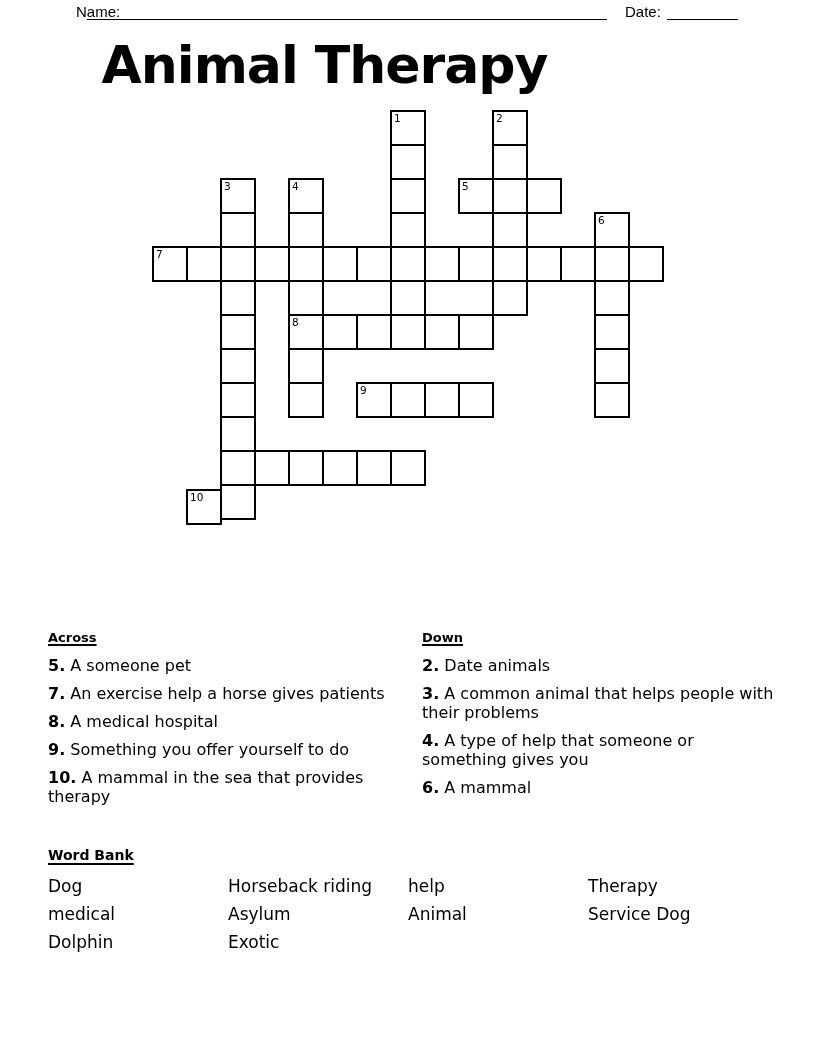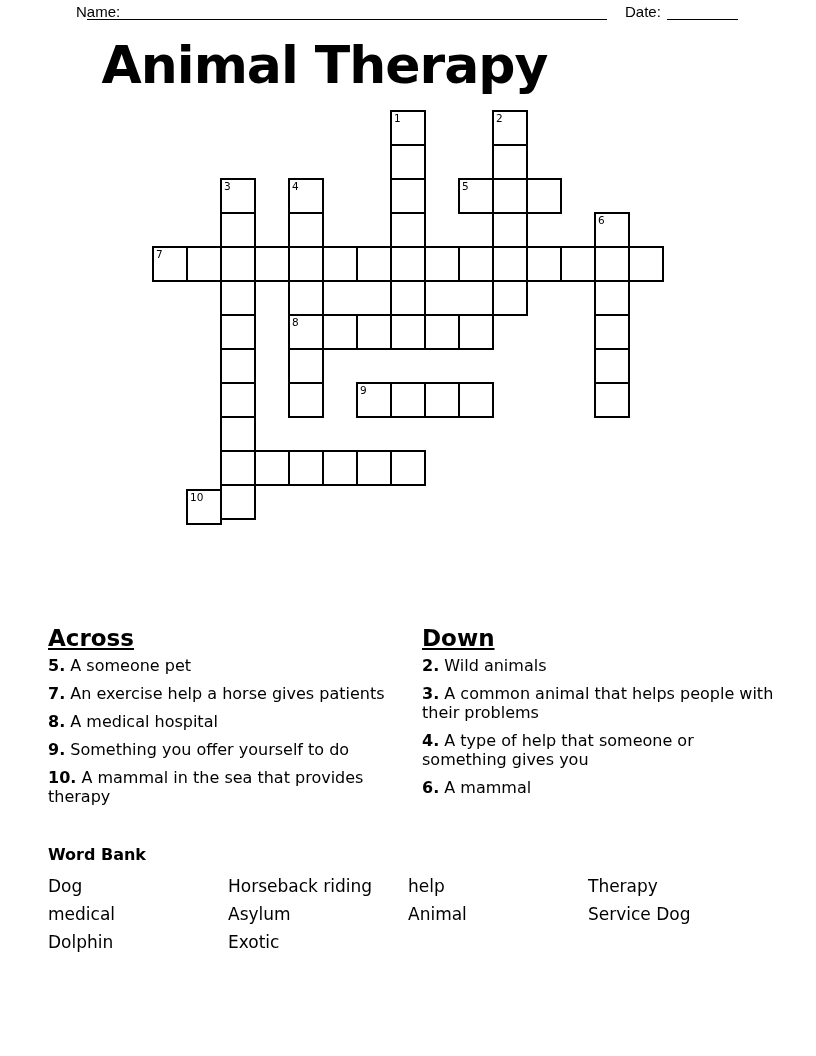--- a/index.html
+++ b/index.html
@@ -50,32 +50,32 @@
     font-size: 10.5px;
     line-height: 13px;
     font-weight: normal;
   }
 
   
   .clues-col { position: absolute; top: 628px; width: 352px; font-size: 16px; line-height: 19px; }
   .col-across { left: 48px; }
   .col-down   { left: 410px; margin-left: 12px; }
   .clue-head {
-    font-size: 23px; line-height: 20px; font-weight: bold;
+    font-size: 13px; line-height: 20px; font-weight: bold;
     text-decoration: underline; text-decoration-thickness: 2px; text-underline-offset: 2px;
     margin-bottom: 8px;
   }
   .clue { margin-bottom: 9px; }
   .clue-num { font-weight: bold; }
 
   
   .wordbank { position: absolute; left: 48px; top: 844px; }
   .wb-head {
-    font-size: 16px; line-height: 22px; font-weight: bold;
-    text-decoration-thickness: 2px; text-underline-offset: 3px;
+    font-size: 14px; line-height: 22px; font-weight: bold;
+    text-decoration: underline; text-decoration-thickness: 2px; text-underline-offset: 3px;
     margin-bottom: 6px;
   }
   .wb-cols { display: flex; }
   .wb-col { width: 180px; }
   .wb-word { font-size: 17px; line-height: 28px; white-space: nowrap; }
 </style>
 </head>
 <body>
 
 <div class="page">
@@ -181,21 +181,21 @@
         <div class="clue"><span class="clue-num">7.</span><span class="clue-text"> An exercise help a horse gives patients</span></div>
         <div class="clue"><span class="clue-num">8.</span><span class="clue-text"> A medical hospital</span></div>
         <div class="clue"><span class="clue-num">9.</span><span class="clue-text"> Something you offer yourself to do</span></div>
         <div class="clue"><span class="clue-num">10.</span><span class="clue-text"> A mammal in the sea that provides therapy</span></div>
       </div>
   </div>
 
   <div class="clues-col col-down">
     <div class="clue-head">Down</div>
     <div id="down-list">
-        <div class="clue"><span class="clue-num">2.</span><span class="clue-text"> Wild animals</span></div>
+        <div class="clue"><span class="clue-num">2.</span><span class="clue-text"> Date animals</span></div>
         <div class="clue"><span class="clue-num">3.</span><span class="clue-text"> A common animal that helps people with their problems</span></div>
         <div class="clue"><span class="clue-num">4.</span><span class="clue-text"> A type of help that someone or something gives you</span></div>
         <div class="clue"><span class="clue-num">6.</span><span class="clue-text"> A mammal</span></div>
       </div>
   </div>
 
   <div class="wordbank">
     <div class="wb-head">Word Bank</div>
     <div class="wb-cols" id="wb-cols">
         <div class="wb-col">

